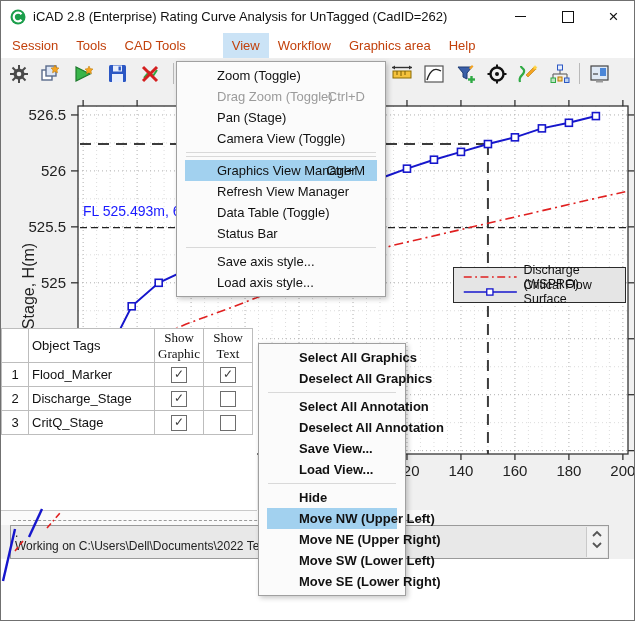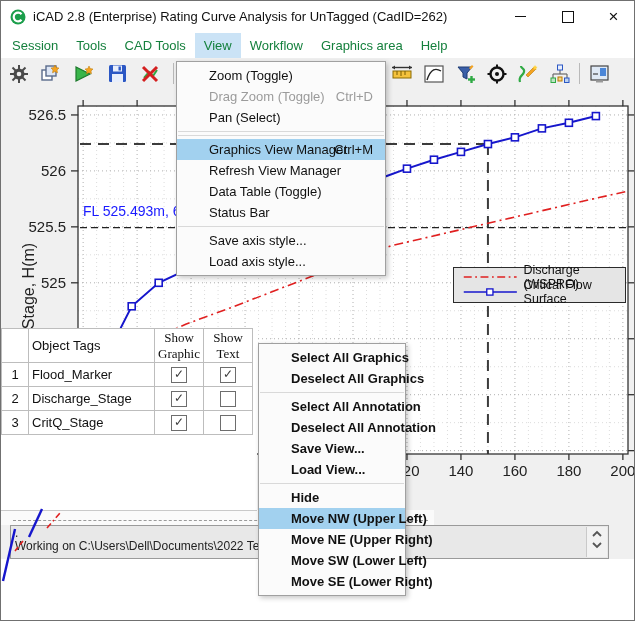--- a/index.html
+++ b/index.html
@@ -9,22 +9,22 @@
   .titlebar{position:absolute;left:0;top:0;width:100%;height:32px;background:#ffffff;}
   .appicon{position:absolute;left:9px;top:8px;width:16px;height:16px;}
   .title-text{position:absolute;left:32px;top:8px;font-size:13px;color:#111;white-space:nowrap;}
   .caption-btn{position:absolute;top:0;width:45px;height:31px;display:flex;align-items:center;justify-content:center;}
   .cap-min{left:497px}.cap-max{left:544px}.cap-close{left:590px}
   .min-glyph{width:11px;height:0;border-top:1px solid #111;}
   .max-glyph{width:10px;height:10px;border:1px solid #111;}
   .close-glyph{font-size:17px;color:#111;line-height:10px;}
   
   .menubar{position:absolute;left:0;top:32px;width:100%;height:25px;background:#ffffff;display:flex;align-items:stretch;padding-left:2px;}
-  .mb-item{padding:0 9px;font-size:13px;color:#15803d;line-height:25px;}
-  .mb-item.active{background:#cbe3f6;}
+  .mb-item{padding:0 9px;font-size:13px;color:#c2410c;line-height:25px;}
+  .mb-item.active{background:#cbe3f6;margin-left:28px;}
   
   .toolbar{position:absolute;left:0;top:57px;width:100%;height:31px;background:#f0f0f0;border-bottom:1px solid #d5d5d5;}
   .tbtn{position:absolute;top:3px;width:26px;height:25px;display:flex;align-items:center;justify-content:center;}
   .tsep{position:absolute;top:5px;width:0;height:21px;border-left:1px solid #b9b9b9;}
   
   .chartbg{position:absolute;left:0;top:88px;width:635px;height:470px;background:#f0f0f0;}
   .bottom-white{position:absolute;left:0;top:558px;width:635px;height:63px;background:#ffffff;}
   .strip{position:absolute;left:0;top:509px;width:433px;height:15px;background:#fafafa;z-index:2;}
   .strip-dots{position:absolute;left:12px;top:10px;width:415px;height:0;border-top:1px dashed #9a9a9a;}
   #chart-svg{position:absolute;left:0;top:0;z-index:1;}
@@ -41,21 +41,21 @@
   .gvm td,.gvm th{border:1px solid #bdbdbd;padding:0;font-weight:normal;}
   .gvm .c-num{width:26px;text-align:center;}
   .gvm .c-tag{width:122px;text-align:left;padding-left:3px;}
   .gvm .c-chk{width:48px;text-align:center;font-family:Liberation Serif, serif;}
   .gvm thead th{height:33px;text-align:center;background:#fff;}
   .gvm tbody td{height:23px;}
   .chk{display:inline-block;width:14px;height:14px;border:1px solid #6d6d6d;background:#fff;line-height:13px;
        font-size:12px;color:#3e3e3e;text-align:center;vertical-align:middle;}
   
   .menu{position:absolute;background:#fbfbfb;border:1px solid #a0a0a0;box-shadow:2px 2px 5px rgba(0,0,0,.22);
-        z-index:6;padding:3px 0;font-size:13px;color:#111;}
+        z-index:6;padding:3px 8px;font-size:13px;color:#111;}
   .menu-item{height:21px;line-height:21px;padding-left:32px;padding-right:12px;white-space:nowrap;position:relative;}
   .menu-item.hl{background:#a2d1ef;}
   .menu-item.dis{color:#9b9b9b;}
   .menu-item .ms{position:absolute;right:12px;}
   .menu-sep{height:0;border-top:1px solid #d9d9d9;margin:3px 1px;}
   #view-menu{left:175px;top:60px;width:210px;box-sizing:border-box;}
   #context-menu{left:257px;top:342px;width:148px;box-sizing:border-box;font-weight:bold;}
   
   .statusbox{position:absolute;left:9px;top:524px;width:599px;height:34px;background:#e8e8e8;border:1px solid #9a9a9a;
              box-sizing:border-box;z-index:3;font-size:12px;color:#222;}
@@ -432,21 +432,22 @@
         </svg>
       <svg width="10" height="8" viewBox="0 0 10 8">
           <path d="M1 2 L5 6 L9 2" fill="none" stroke="#555" stroke-width="1.8"></path>
         </svg>
     </div>
   </div>
 
   <div class="menu" id="view-menu">
       <div class="menu-item"><span>Zoom (Toggle)</span></div>
       <div class="menu-item dis"><span>Drag Zoom (Toggle)</span><span class="ms">Ctrl+D</span></div>
-      <div class="menu-item"><span>Pan (Select)</span></div>
+      <div class="menu-item"><span>Pan (Stage)</span></div>
+      <div class="menu-item"><span>Camera View (Toggle)</span></div>
       <div class="menu-sep"></div>
       <div class="menu-sep"></div>
       <div class="menu-item hl"><span>Graphics View Manager</span><span class="ms">Ctrl+M</span></div>
       <div class="menu-item"><span>Refresh View Manager</span></div>
       <div class="menu-item"><span>Data Table (Toggle)</span></div>
       <div class="menu-item"><span>Status Bar</span></div>
       <div class="menu-sep"></div>
       <div class="menu-item"><span>Save axis style...</span></div>
       <div class="menu-item"><span>Load axis style...</span></div>
     </div>

